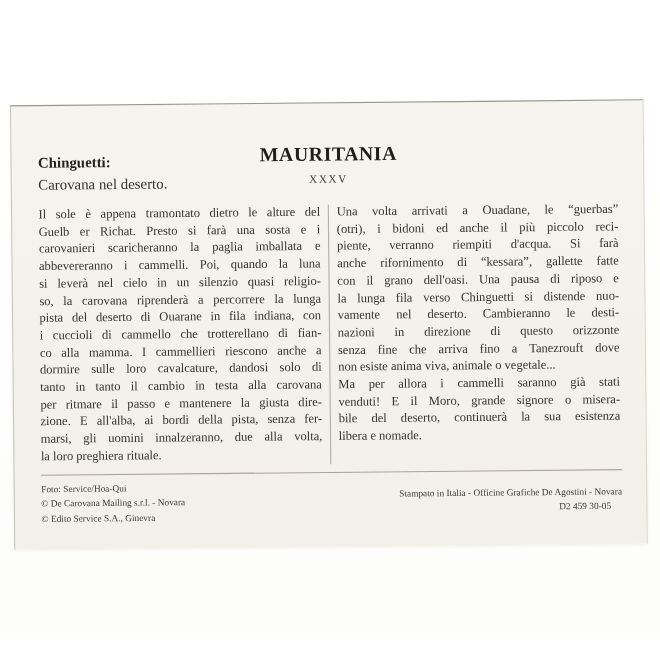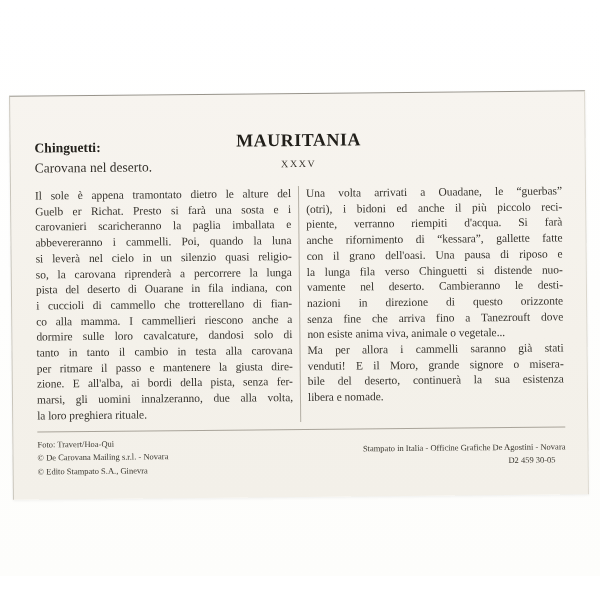--- a/index.html
+++ b/index.html
@@ -150,23 +150,23 @@
           <div class="tline">venduti! E il Moro, grande signore o misera-</div>
           <div class="tline">bile del deserto, continuerà la sua esistenza</div>
           <div class="tline tline-end">libera e nomade.</div>
         </div>
     </div>
 
     <div class="footer">
       <div class="rule"></div>
       <div class="footer-row">
         <div class="credits">
-            <div class="credit-line">Foto: Travert/Hoa-Qui</div>
+            <div class="credit-line">Foto: Service/Hoa-Qui</div>
             <div class="credit-line">© De Carovana Mailing s.r.l. - Novara</div>
-            <div class="credit-line">© Edito Stampato S.A., Ginevra</div>
+            <div class="credit-line">© Edito Service S.A., Ginevra</div>
           </div>
         <div class="printing">
           <div class="print-line">Stampato in Italia - Officine Grafiche De Agostini - Novara</div>
           <div class="print-code">D2 459 30-05</div>
         </div>
       </div>
     </div>
 
   </div>
 </div>

